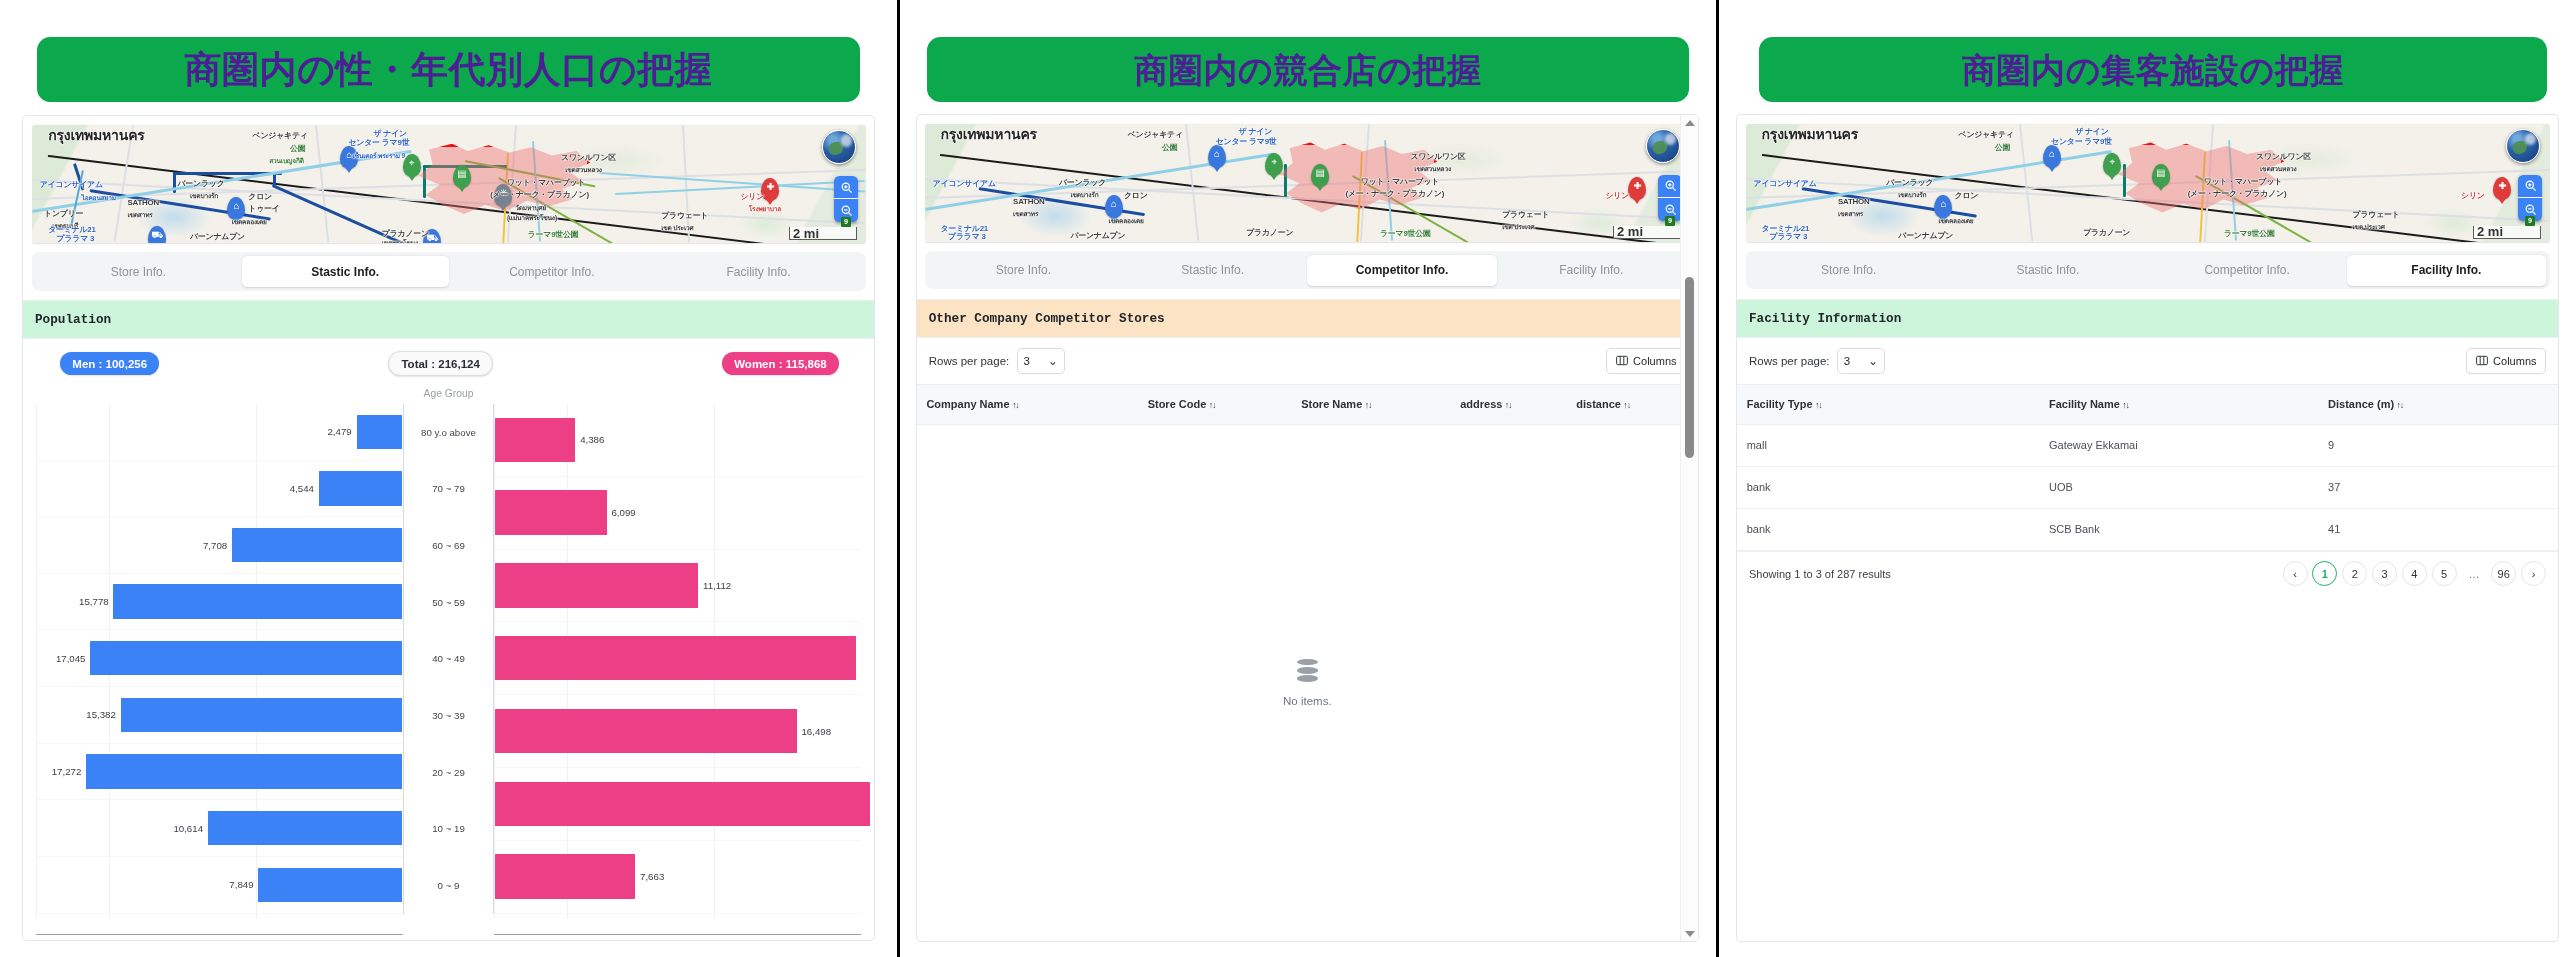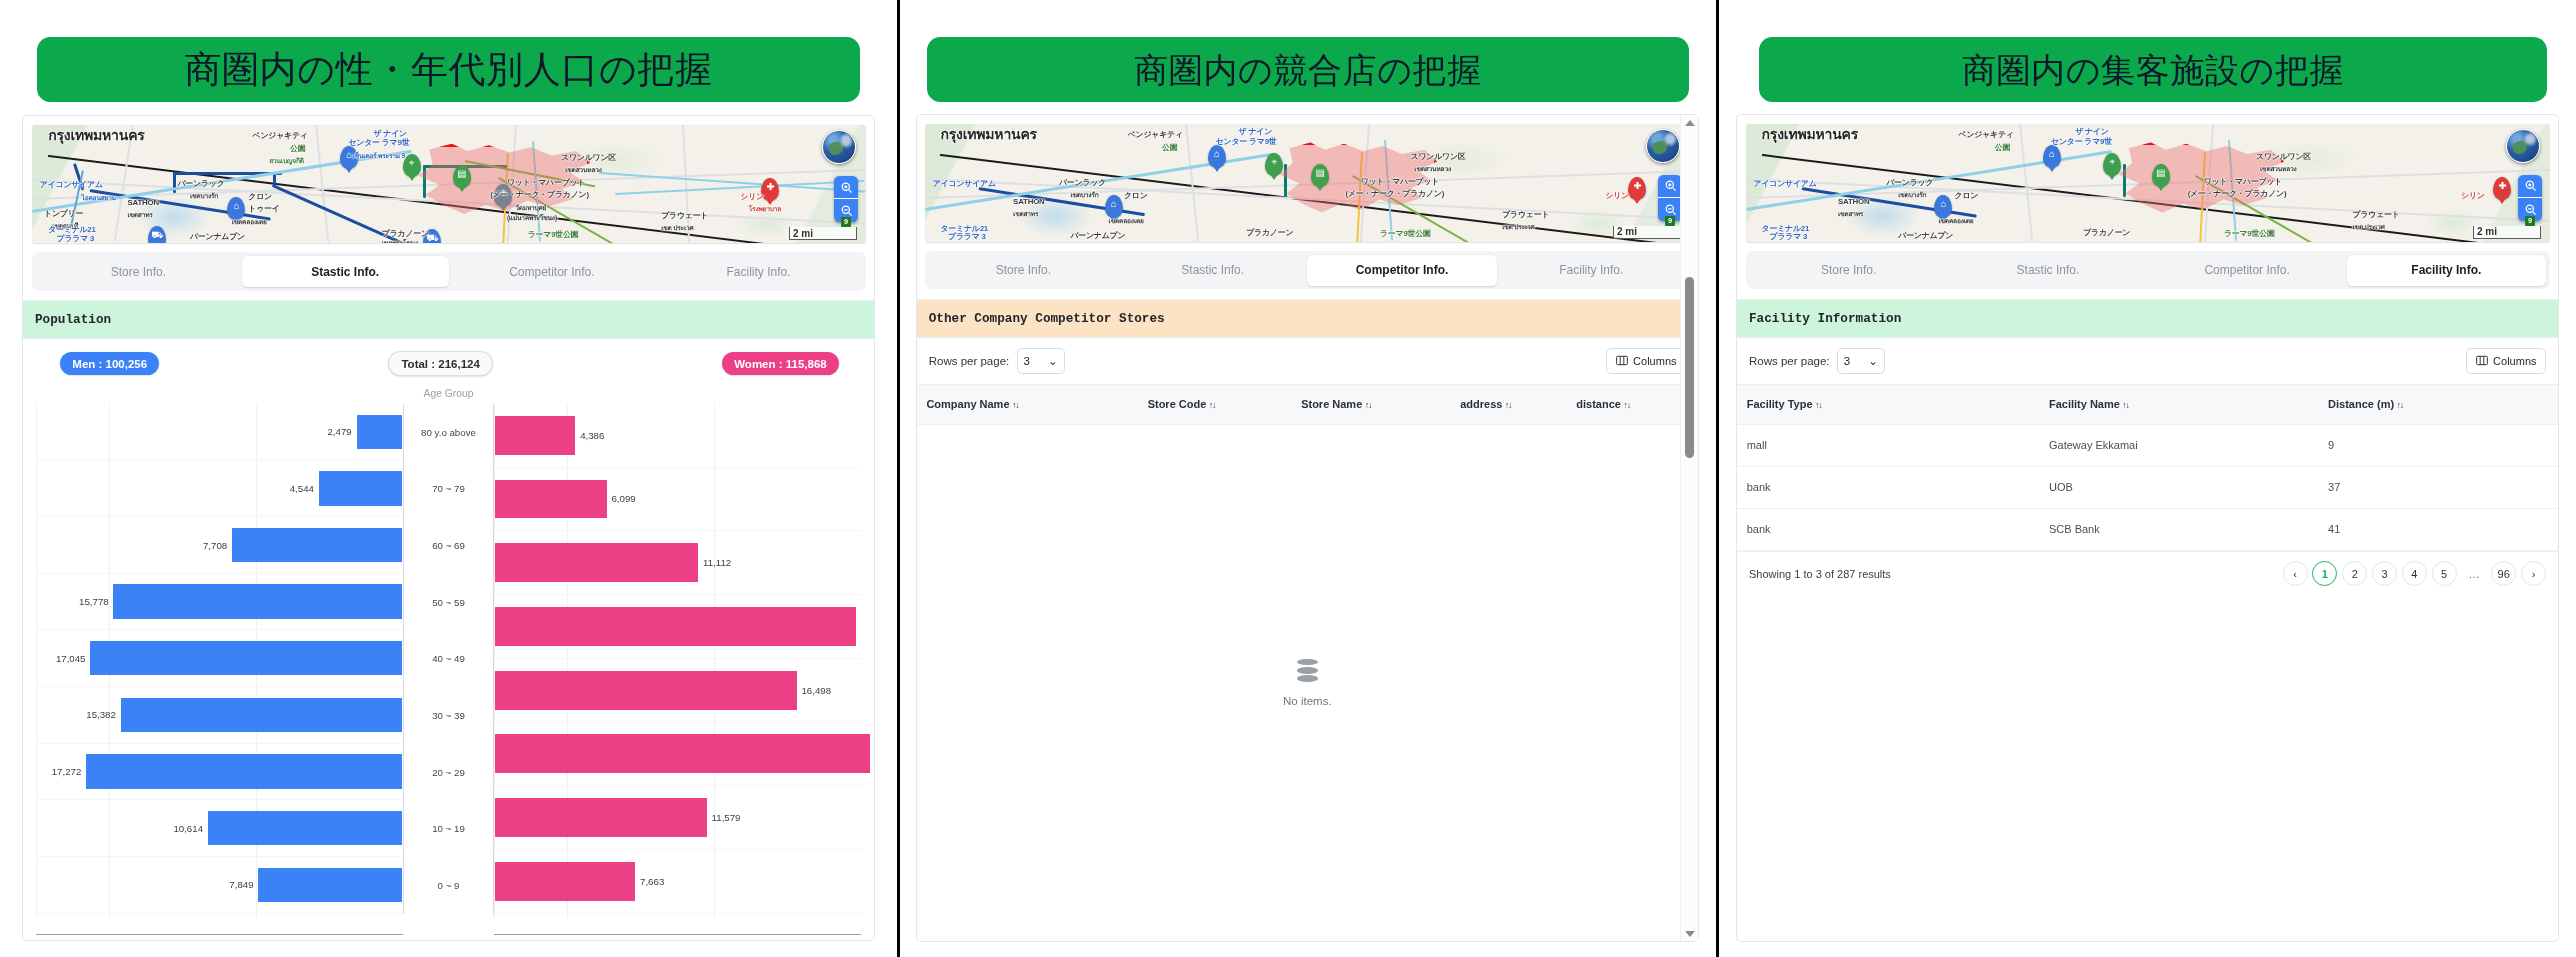--- a/index.html
+++ b/index.html
@@ -32,23 +32,23 @@
     border-radius: 13.3px;
     height: 65px;
     display: flex;
     align-items: center;
     justify-content: center;
     flex: none;
   }
   .p2 .banner { margin: 37px 27px 0 27px; }
   .p3 .banner { margin: 37px 29px 0 40px; }
   .banner-title {
-    color: #0f172a;
+    color: #4c1d95;
     font-size: 37px;
-    font-weight: 400;
+    font-weight: 700;
     letter-spacing: 0.6px;
     white-space: nowrap;
     line-height: 1;
   }
   .p2 .banner-title { font-size: 34px; }
   .p3 .banner-title { font-size: 34px; }
 
   
   .card {
     margin: 13.3px 22px 17px 22px;
@@ -165,21 +165,21 @@
     height: 23px; display: flex; align-items: center; justify-content: center;
     border-bottom: 1.2px solid #ffffff; color: #fff;
   }
   .zoom-ctl .zoom-btn:last-child { border-bottom: none; }
   .scale-bar {
     position: absolute; right: 8.5px; bottom: 2.4px;
     height: 13.3px; width: 68px;
     border-left: 1.2px solid #5b5b5b; border-right: 1.2px solid #5b5b5b;
     border-bottom: 1.2px solid #5b5b5b;
     background: rgba(255,255,255,.74);
-    color: #333; font-size: 10px; font-weight: 600;
+    color: #333; font-size: 13px; font-weight: 600;
     display: flex; align-items: center; padding-left: 3px;
   }
   .badge9 {
     position: absolute; right: 14.5px; bottom: 15.7px;
     background: #1e7a1e; color: #fff; font-size: 7.3px; font-weight: 700;
     padding: 0 3px; line-height: 10.3px; border-radius: 1.2px;
   }
 
   
   .tabbar {
@@ -573,24 +573,20 @@
                 </div>
                 <div class="prow">
                   <div class="bar women" style="width: 82.49%;"></div>
                   <div class="val">16,498</div>
                 </div>
                 <div class="prow">
                   <div class="bar women" style="width: 103.31%; position: relative;"></div>
                   <div class="val inside" style="margin-left: -44px;">20,662</div>
                 </div>
                 <div class="prow">
-                  <div class="bar women" style="width: 57.895%;"></div>
-                  <div class="val">11,579</div>
-                </div>
-                <div class="prow">
                   <div class="bar women" style="width: 38.315%;"></div>
                   <div class="val">7,663</div>
                 </div>
                 <div class="prow axis-row"></div>
               </div>
             <div class="axis" id="women-axis">
                 <span>0</span>
                 <span>4,000</span>
                 <span>8,000</span>
                 <span>12,000</span>

